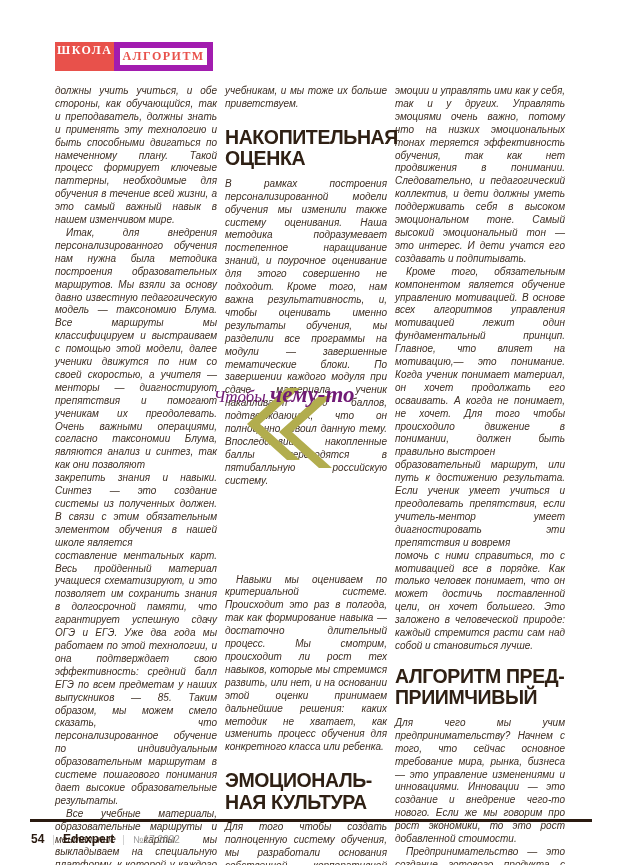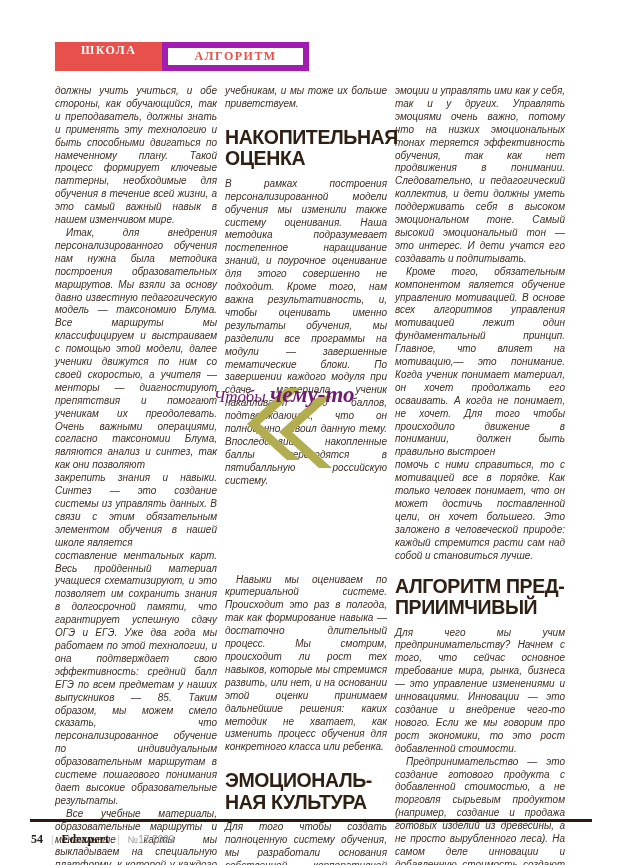--- a/index.html
+++ b/index.html
@@ -9,21 +9,21 @@
     background: #ffffff;
     font-family: "Liberation Sans", sans-serif;
     color: #3d2e23;
     overflow: hidden;
   }
   
   .tags { position: absolute; top: 42px; left: 55px; display: flex; }
   .tag {
     font-family: "Liberation Serif", serif;
     font-weight: bold; font-size: 12px; letter-spacing: 1.5px;
-    padding: 2px 26px 3px; line-height: 12px;
+    padding: 2px 2px 3px; line-height: 12px;
   }
   .tag-filled { background: #e8514b; color: #ffffff; }
   .tag-outline { border: 6px solid #a21caf; color: #e8514b; background: #fff; }
 
   
   .cols { position: absolute; left: 55px; top: 85px; display: flex; gap: 8px; }
   .col { width: 162px; }
   .col.c3 { width: 170px; }
   p.body {
     margin: 0;
@@ -55,59 +55,60 @@
     color: #701a75;
   }
   .pq-line { line-height: 25px; white-space: nowrap; }
   .pq-reg  { font-style: italic; font-size: 17px; font-weight: normal; }
   .pq-bold { font-style: italic; font-size: 23px; font-weight: bold; }
   .pq-bold.big { font-size: 25px; }
 
   
   .footer-rule { position: absolute; left: 30px; top: 819px; width: 562px; height: 3px; background: #2a1a10; }
   .footer { position: absolute; left: 31px; top: 832px; display: flex; align-items: baseline; gap: 8px; }
-  .pg-num, .mag { font-family: Liberation Serif, serif; font-weight: bold; font-size: 12px; color: #2a1a10; }
+  .pg-num, .mag { font-family: Liberation Sans, sans-serif; font-weight: bold; font-size: 12px; color: #2a1a10; }
   .issue { font-size: 10px; color: #9b9b9b; }
   .sep { font-size: 10px; color: #c9c9c9; }
 </style>
 </head>
 <body>
 
 <div class="page">
 
   <div class="tags">
     <span class="tag tag-filled">ШКОЛА</span>
     <span class="tag tag-outline">АЛГОРИТМ</span>
   </div>
 
   <div class="cols">
 
     <div class="col c1">
       <p class="body">должны учить учиться, и обе стороны, как обучающийся, так и преподаватель, должны знать и применять эту технологию и быть способными двигаться по намеченному плану. Такой процесс формирует ключевые паттерны, необходимые для обучения в течение всей жизни, а это самый важный навык в нашем изменчивом мире.</p>
       <p class="body ind">Итак, для внедрения персонализированного обучения нам нужна была методика построения образовательных маршрутов. Мы взяли за основу давно известную педагогическую модель — таксономию Блума. Все маршруты мы классифицируем и выстраиваем с помощью этой модели, далее ученики движутся по ним со своей скоростью, а учителя — менторы — диагностируют препятствия и помогают ученикам их преодолевать. Очень важными операциями, согласно таксономии Блума, являются анализ и синтез, так как они позволяют</p>
-      <p class="body narrow">закрепить знания и навыки. Синтез — это создание системы из управлять данных. В связи с этим обязательным элементом обучения в нашей школе является</p>
+      <p class="body narrow">закрепить знания и навыки. Синтез — это создание системы из полученных должен. В связи с этим обязательным элементом обучения в нашей школе является</p>
       <p class="body">составление ментальных карт. Весь пройденный материал учащиеся схематизируют, и это позволяет им сохранить знания в долгосрочной памяти, что гарантирует успешную сдачу ОГЭ и ЕГЭ. Уже два года мы работаем по этой технологии, и она подтверждает свою эффективность: средний балл ЕГЭ по всем предметам у наших выпускников — 85. Таким образом, мы можем смело сказать, что персонализированное обучение по индивидуальным образовательным маршрутам в системе пошагового понимания дает высокие образовательные результаты.</p>
       <p class="body ind">Все учебные материалы, образовательные маршруты и ментальные карты мы выкладываем на специальную платформу, к которой у каждого ученика есть личный доступ. Каждый ученик имеет возможность обучаться удаленно и самостоятельно отмечать свое продвижение по образовательному маршруту. Это не значит, что мы целиком перешли на электронные носители: детям гораздо больше нравится заниматься по бумажным</p>
     </div>
 
     <div class="col c2">
       <p class="body">учебникам, и мы тоже их больше приветствуем.</p>
       <h2 class="head">НАКОПИТЕЛЬНАЯ
 ОЦЕНКА</h2>
       <p class="body">В рамках построения персонализированной модели обучения мы изменили также систему оценивания. Наша методика подразумевает постепенное наращивание знаний, и поурочное оценивание для этого совершенно не подходит. Кроме того, нам важна результативность, и, чтобы оценивать именно результаты обучения, мы разделили все программы на модули — завершенные тематические блоки. По завершении каждого модуля при сдаче материала ученик накапливает 100 баллов, подтверждающих, что он полноценно освоил данную тему. Впоследствии накопленные баллы переводятся в пятибалльную российскую систему.</p>
       <div class="spacer-q"></div>
       <p class="body ind">Навыки мы оцениваем по критериальной системе. Происходит это раз в полгода, так как формирование навыка — достаточно длительный процесс. Мы смотрим, происходит ли рост тех навыков, которые мы стремимся развить, или нет, и на основании этой оценки принимаем дальнейшие решения: каких методик не хватает, как изменить процесс обучения для конкретного класса или ребенка.</p>
       <h2 class="head">ЭМОЦИОНАЛЬ-
 НАЯ КУЛЬТУРА</h2>
       <p class="body">Для того чтобы создать полноценную систему обучения, мы разработали основания собственной корпоративной культуры, ключевые политики работы в школе. Так как обучение — это процесс коммуникации, основной для нас является коммуникативная политика. У нас есть обязательное обучение технологиям и принципам общения, работе с токсичностью, развитие эмоционального интеллекта — способности распознавать</p>
     </div>
 
     <div class="col c3">
       <p class="body">эмоции и управлять ими как у себя, так и у других. Управлять эмоциями очень важно, потому что на низких эмоциональных тонах теряется эффективность обучения, так как нет продвижения в понимании. Следовательно, и педагогический коллектив, и дети должны уметь поддерживать себя в высоком эмоциональном тоне. Самый высокий эмоциональный тон — это интерес. И дети учатся его создавать и подпитывать.</p>
       <p class="body ind">Кроме того, обязательным компонентом является обучение управлению мотивацией. В основе всех алгоритмов управления мотивацией лежит один фундаментальный принцип. Главное, что влияет на мотивацию,— это понимание. Когда ученик понимает материал, он хочет продолжать его осваивать. А когда не понимает, не хочет. Для того чтобы происходило движение в понимании, должен быть правильно выстроен</p>
+      <p class="body shift">образовательный маршрут, или путь к достижению результата. Если ученик умеет учиться и преодолевать препятствия, если учитель-ментор умеет диагностировать эти препятствия и вовремя</p>
       <p class="body">помочь с ними справиться, то с мотивацией все в порядке. Как только человек понимает, что он может достичь поставленной цели, он хочет большего. Это заложено в человеческой природе: каждый стремится расти сам над собой и становиться лучше.</p>
       <h2 class="head">АЛГОРИТМ ПРЕД-
 ПРИИМЧИВЫЙ</h2>
       <p class="body">Для чего мы учим предпринимательству? Начнем с того, что сейчас основное требование мира, рынка, бизнеса — это управление изменениями и инновациями. Инновации — это создание и внедрение чего-то нового. Если же мы говорим про рост экономики, то это рост добавленной стоимости.</p>
       <p class="body ind">Предпринимательство — это создание готового продукта с добавленной стоимостью, а не торговля сырьевым продуктом (например, создание и продажа готовых изделий из древесины, а не просто вырубленного леса). На самом деле инновации и добавленную стоимость создают предприниматели,</p>
     </div>
 
   </div>
 
   <svg class="pq-chevrons" width="100" height="80" viewBox="0 0 100 80">

